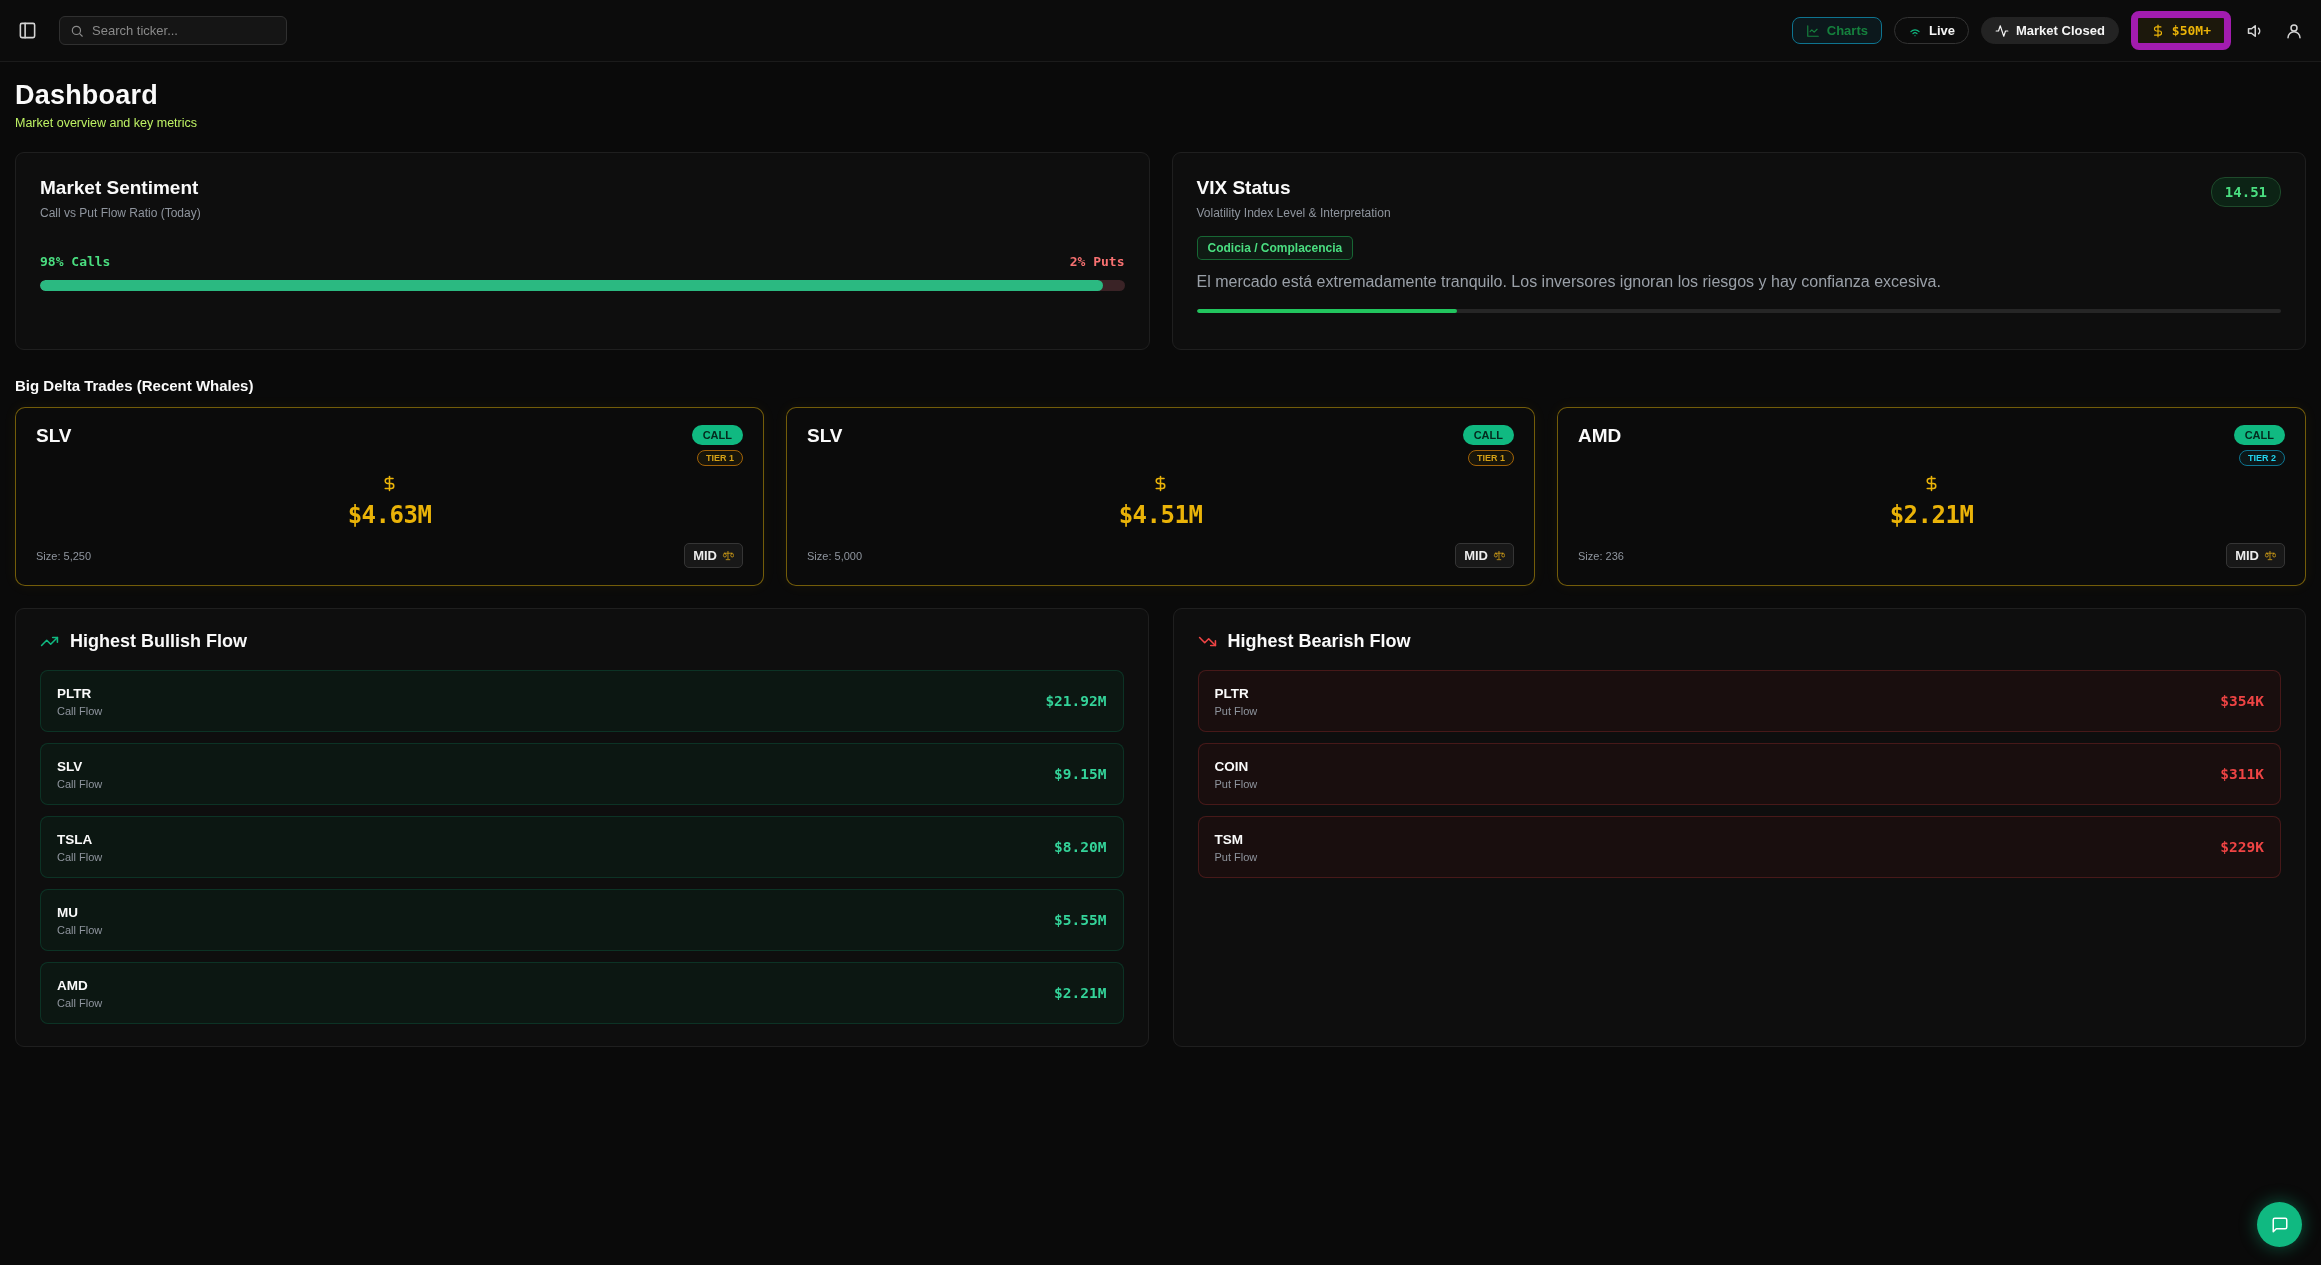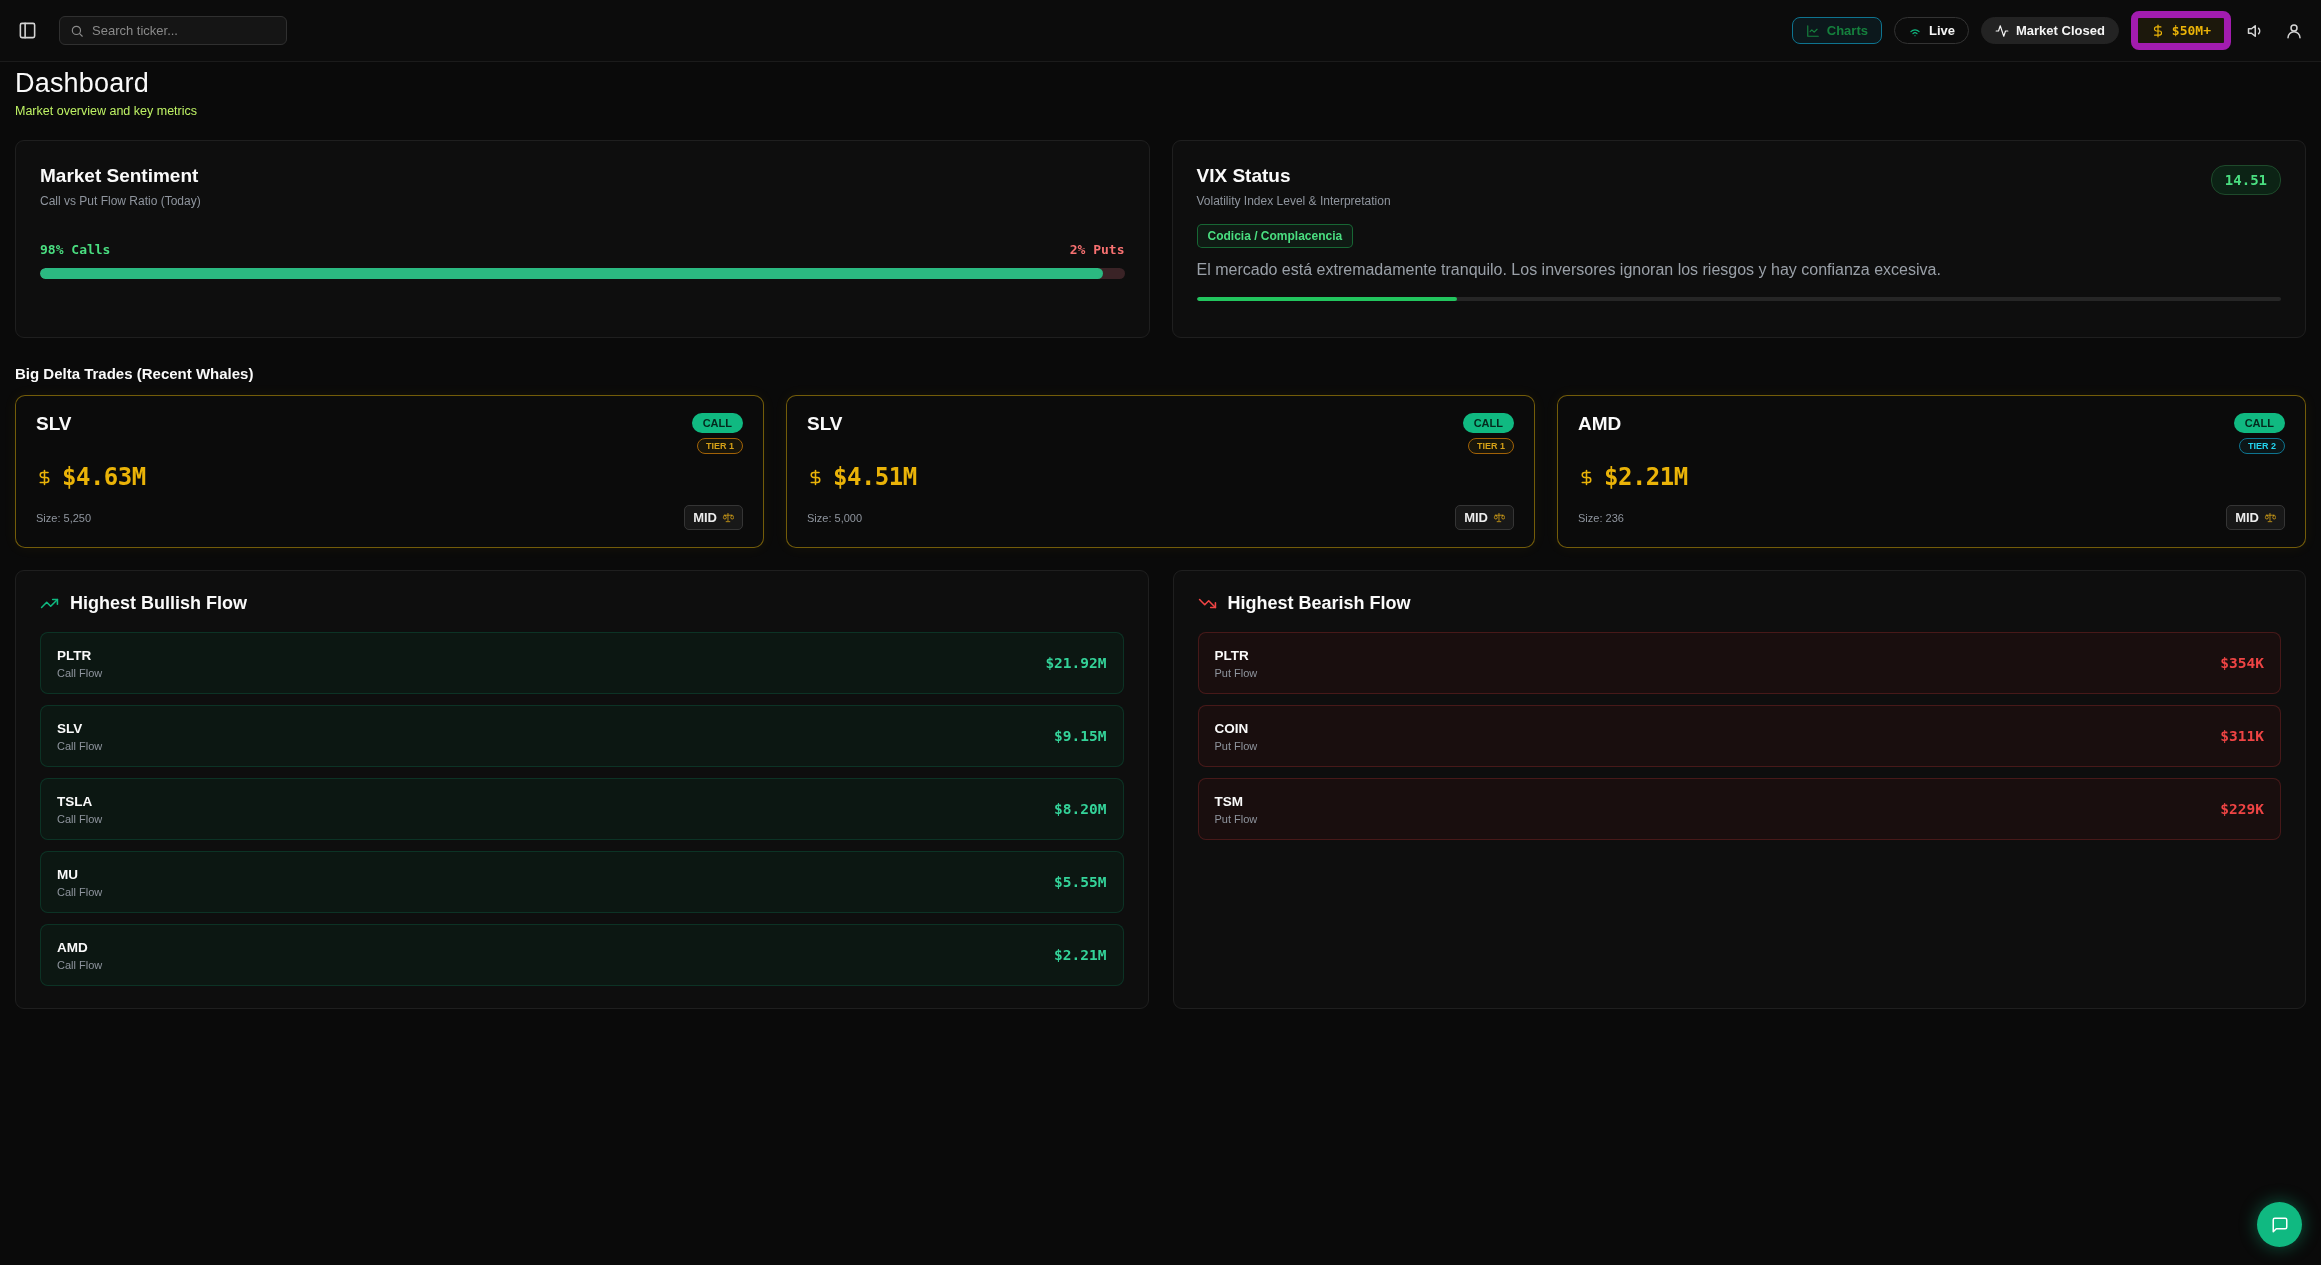--- a/index.html
+++ b/index.html
@@ -23,21 +23,21 @@
     padding:5px 13px; border-radius:999px; background:transparent; border:1px solid #333;
     color:#f5f5f5; cursor:pointer; }
   .btn-charts { border-radius:8px; border:1px solid #0e7490; color:#15803d;
     background:rgba(14,116,144,.12); }
   .btn-market { background:#232323; border:1px solid #232323; }
   .btn-whale { border-radius:8px; border:7px solid #a21caf; color:#eab308;
     background:rgba(234,179,8,.07); font-family:"DejaVu Sans Mono", monospace; }
 
   
   .page { padding:0 15px; }
-  .page-title { font-size:27px; font-weight:normal; margin-top:6px; letter-spacing:.2px; }
+  .page-title { font-size:27px; font-weight:bold; margin-top:18px; letter-spacing:.2px; }
   .page-subtitle { font-size:12.5px; color:#bef264; margin-top:5px; }
 
   .card { background:#0e0e0e; border:1px solid #1f1f1f; border-radius:9px; }
 
   .row-1 { display:grid; grid-template-columns:1fr 1fr; gap:22px; margin-top:22px; }
   .row-1 .card { min-height:198px; padding:24px; }
   .card-title { font-size:19px; font-weight:bold; }
   .card-sub { font-size:12px; color:#8f959e; margin-top:7px; }
 
   .sent-labels { display:flex; justify-content:space-between; margin-top:34px;
@@ -65,21 +65,21 @@
   .whale-card { background:#0b0b0b; border:1px solid rgba(202,160,10,.55); border-radius:10px;
     padding:17px 20px; box-shadow:0 0 14px rgba(234,179,8,.06); }
   .whale-head { display:flex; justify-content:space-between; align-items:flex-start; }
   .whale-ticker { font-size:19px; font-weight:bold; }
   .whale-badges { display:flex; flex-direction:column; align-items:flex-end; gap:5px; }
   .badge-call { background:#10b981; color:#04291d; font-size:11px; font-weight:bold;
     padding:4px 11px; border-radius:999px; }
   .badge-tier { font-size:9px; font-weight:bold; padding:2px 8px; border-radius:999px;
     border:1px solid #a16207; color:#d4a017; background:rgba(234,179,8,.06); }
   .badge-tier.tier2 { border-color:#0e7490; color:#22d3ee; background:rgba(34,211,238,.06); }
-  .whale-premium { display:flex; align-items:center; gap:9px; margin-top:9px; color:#eab308; }
+  .whale-premium { display:flex; align-items:center; gap:9px; margin-top:9px; color:#eab308;flex-direction:column; }
   .whale-amount { font-size:24px; font-weight:bold; letter-spacing:-.5px; }
   .whale-foot { display:flex; justify-content:space-between; align-items:center; margin-top:14px; }
   .whale-size { font-size:11px; color:#8f959e; }
   .badge-mid { display:flex; align-items:center; gap:5px; font-size:13px; font-weight:bold;
     color:#ececec; background:#181818; border:1px solid #353535; border-radius:5px; padding:4px 8px; }
 
   
   .panels { display:grid; grid-template-columns:1fr 1fr; gap:24px; margin-top:22px; }
   .panel { padding:22px 24px; }
   .panel-head { display:flex; align-items:center; gap:11px; }

